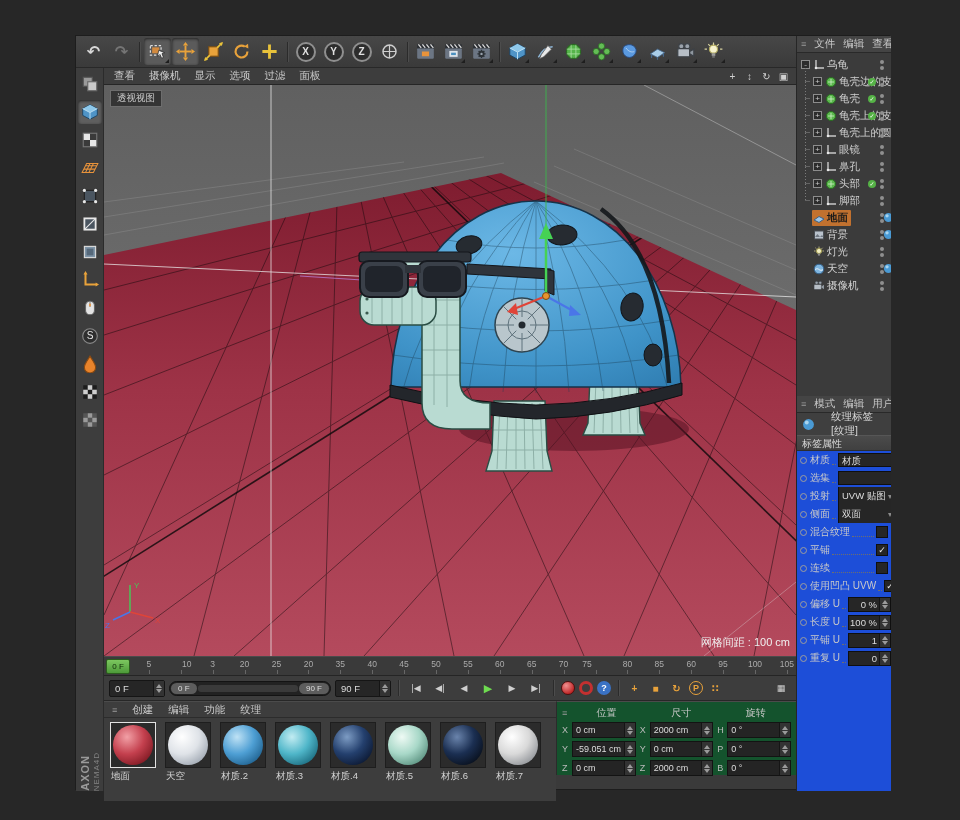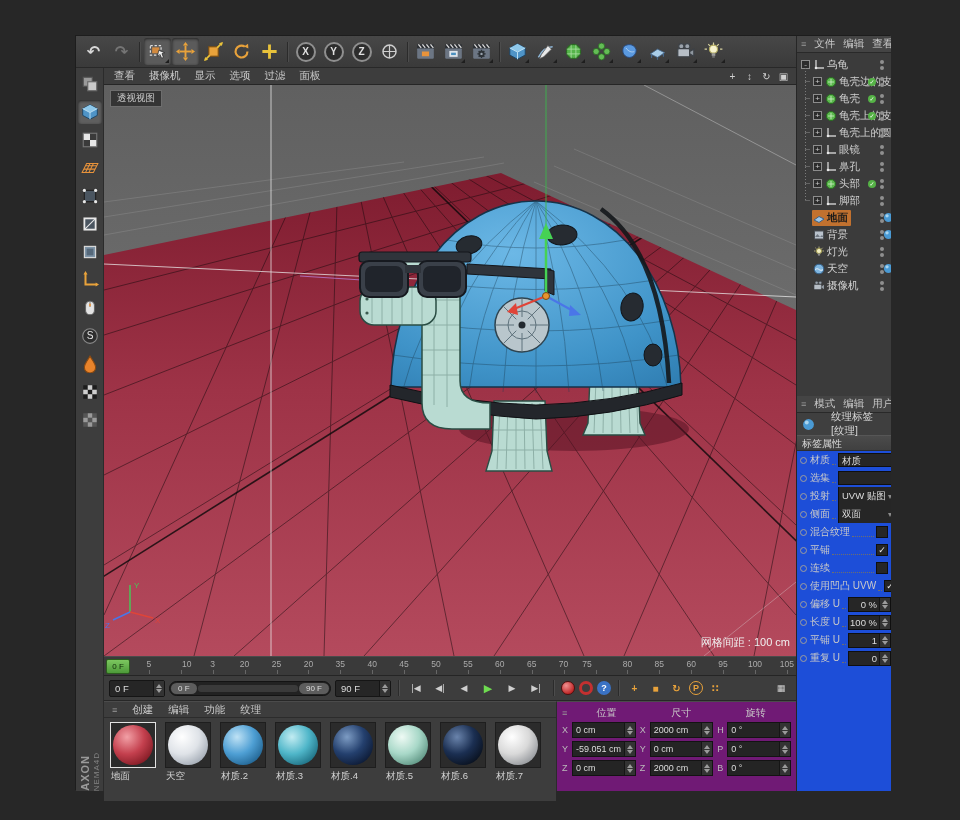--- a/index.html
+++ b/index.html
@@ -87,21 +87,21 @@
   padding:0 8px;border-bottom:1px solid #2c2c2c}
 .mat-menu::before{content:"≡";color:#9a9a9a;font-size:9px}
 .mat-tiles{display:flex;gap:5px;padding:4px 6px}
 .mat-tile{width:50px}
 .mat-thumb{width:46px;height:46px;background:#2b2b2b;border:1px solid #1e1e1e;display:flex;align-items:center;justify-content:center}
 .mat-thumb.selected{border:1px solid #e2e2e2}
 .mat-sphere{width:40px;height:40px;border-radius:50%}
 .mat-name{font-size:9.5px;color:#d4d4d4;padding:2px 1px 0;white-space:nowrap;overflow:hidden}
 
 
-.coordp{position:absolute;left:480px;top:665px;width:240px;height:90px;background:#701a75;
+.coordp{position:absolute;left:480px;top:665px;width:240px;height:74px;background:#14532d;
   border-top:1px solid #4b4b4b;border-left:1px solid #2b2b2b;padding:3px 5px;font-size:9.5px}
 .coord-head{display:flex;height:15px;align-items:center;gap:4px}
 .coord-head::before{content:"≡";color:#9a9a9a;font-size:9px}
 .coord-head .h{flex:1;text-align:center;font-size:10px;color:#c9c9c9}
 .coord-grid{display:flex;gap:4px;margin-top:2px}
 .coord-col{flex:1;display:flex;flex-direction:column;gap:3px}
 .coord-row{display:flex;align-items:center;gap:2px;height:16px}
 .coord-axis{width:8px;font-size:9px;color:#bbbbbb;flex:none}
 .cfield{flex:1;height:16px;background:#242424;border:1px solid #131313;display:flex;align-items:center;overflow:hidden}
 .cfield .v{flex:1;font-size:9px;color:#dddddd;padding-left:3px;white-space:nowrap;overflow:hidden}

